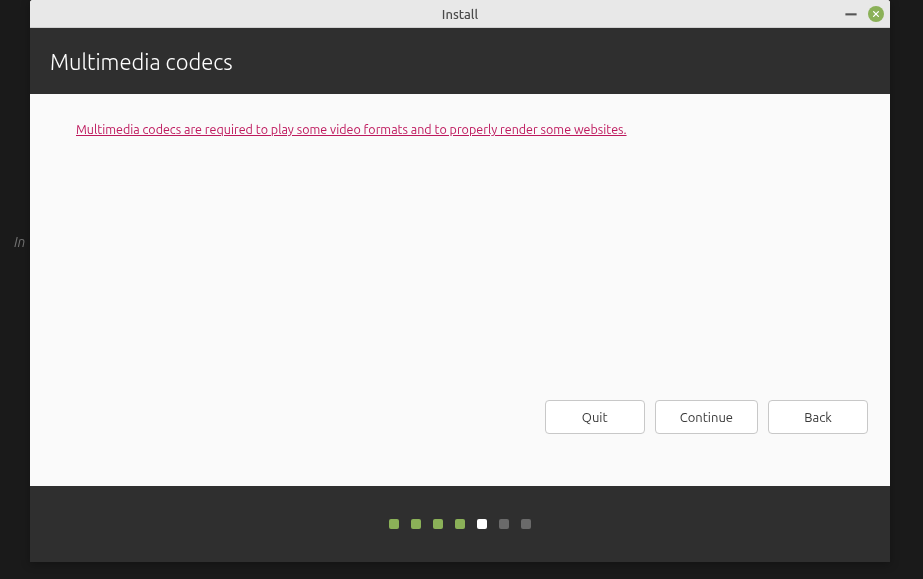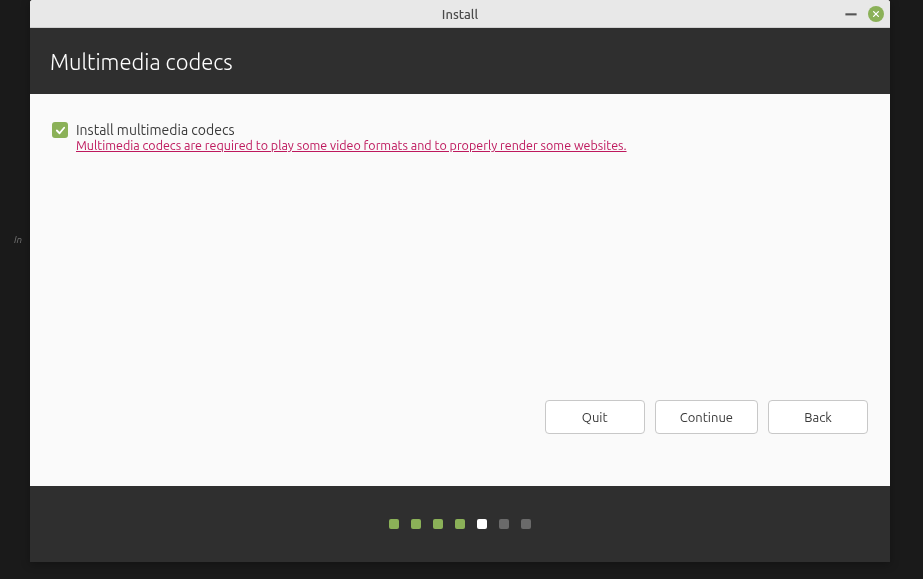--- a/index.html
+++ b/index.html
@@ -13,21 +13,21 @@
       width: 923px;
       height: 579px;
       overflow: hidden;
       position: relative;
     }
     .bg-text {
       position: absolute;
       left: 14px;
       top: 234px;
       color: #737373;
-      font-size: 10px;
+      font-size: 14px;
       font-style: italic;
     }
     .window {
       position: absolute;
       left: 30px;
       top: 0;
       width: 860px;
       height: 562px;
       background: #ffffff;
       display: flex;
@@ -196,28 +196,20 @@
         </svg>
       </div>
     </div>
   </div>
 
   <div class="header-band">
     <h1>Multimedia codecs</h1>
   </div>
 
   <div class="content">
-    <div class="check-row">
-      <div class="checkbox">
-        <svg viewBox="0 0 12 12">
-          <path d="M2 6 L5 9 L10 3" stroke="#ffffff" stroke-width="2" fill="none" stroke-linecap="round" stroke-linejoin="round"></path>
-        </svg>
-      </div>
-      <span class="check-label">Install multimedia codecs</span>
-    </div>
     <div class="description">Multimedia codecs are required to play some video formats and to properly render some websites.</div>
 
     <div class="button-bar">
       <div class="btn">Quit</div>
       <div class="btn">Continue</div>
       <div class="btn">Back</div>
     </div>
   </div>
 
   <div class="footer-band">

